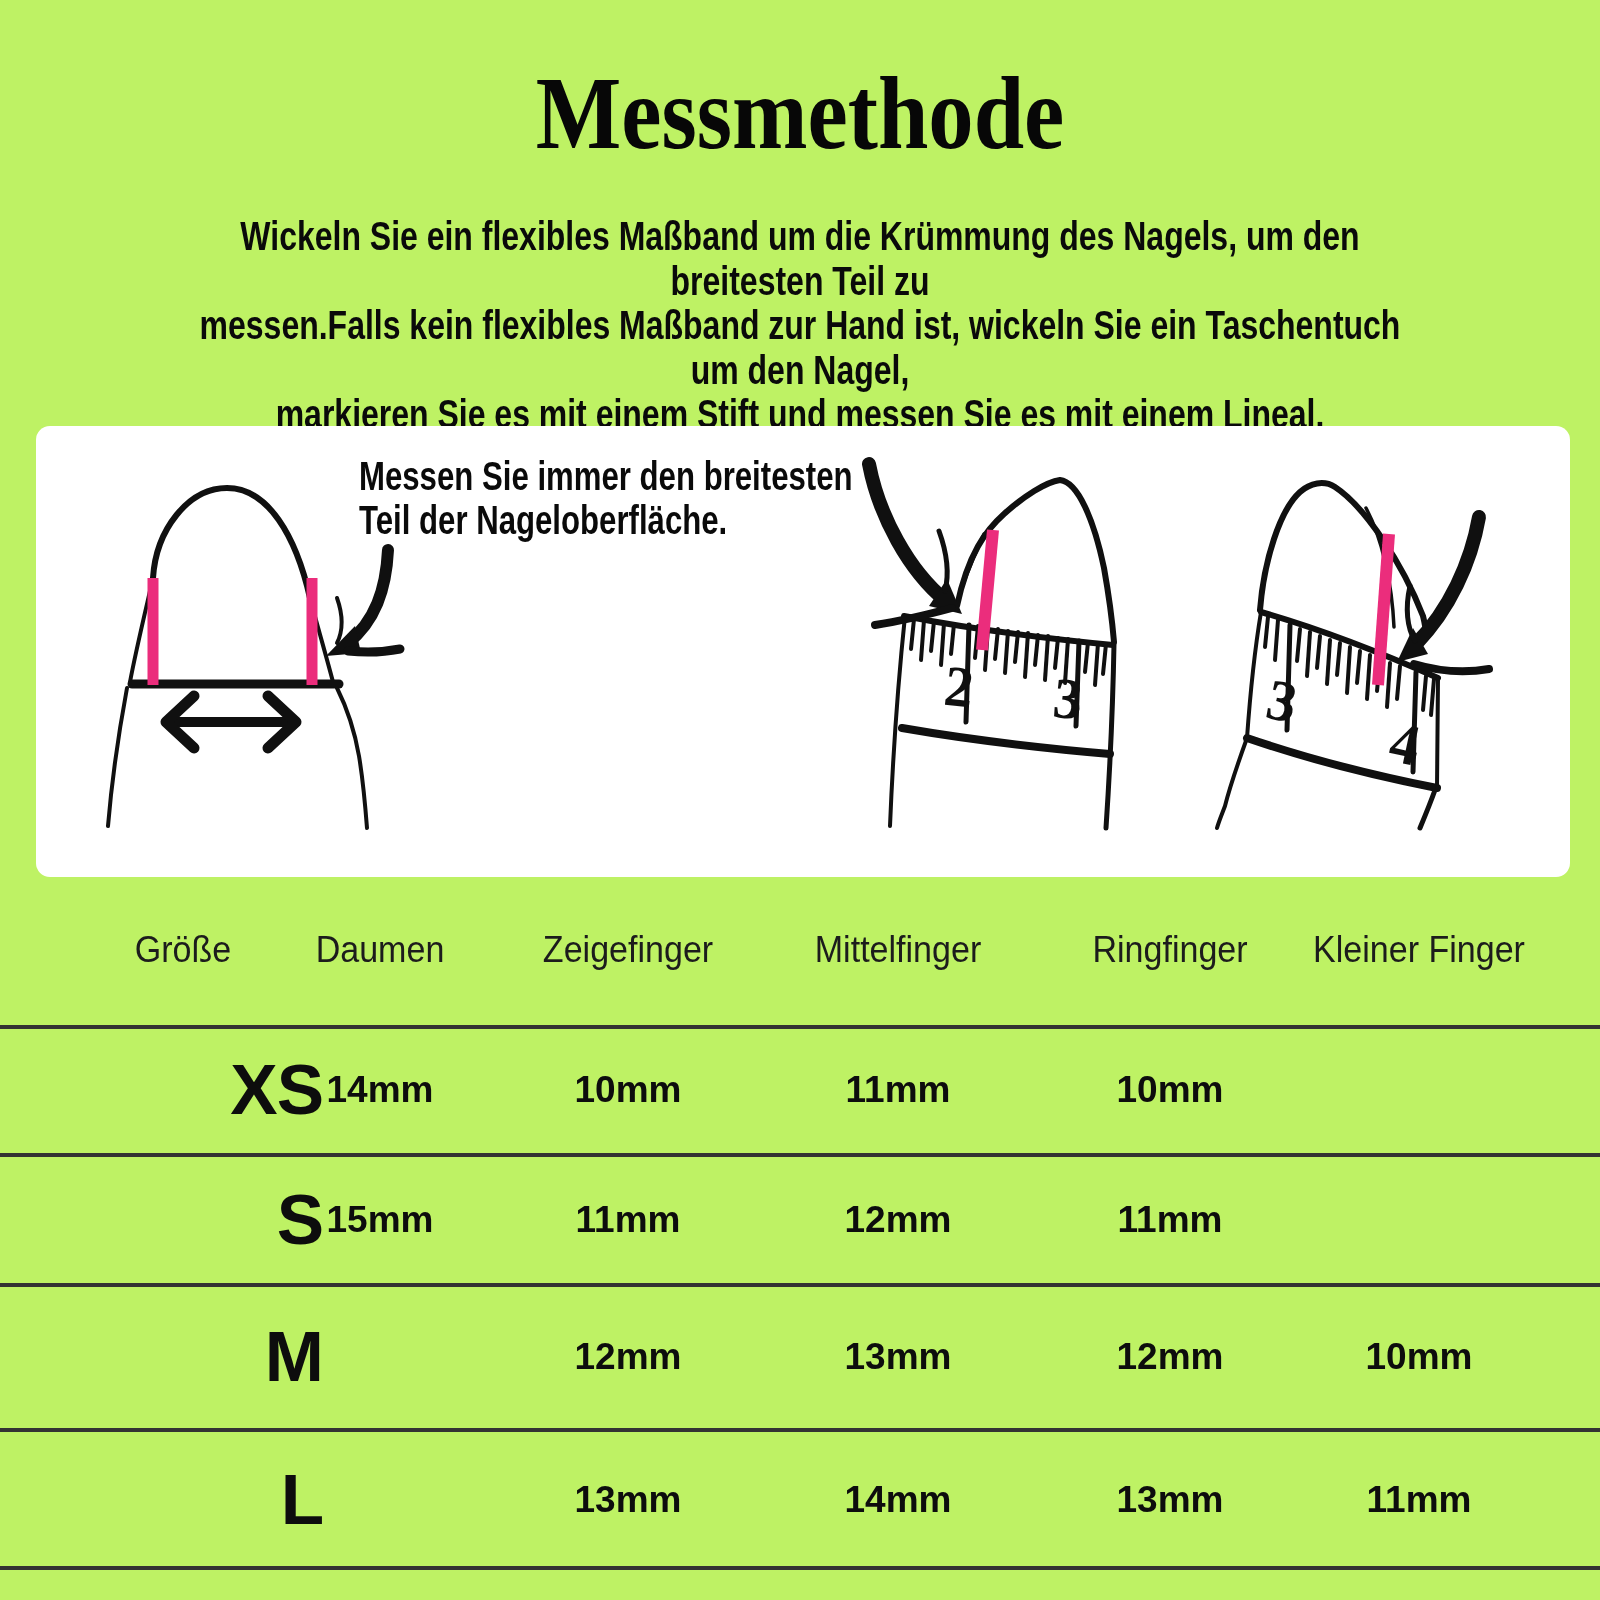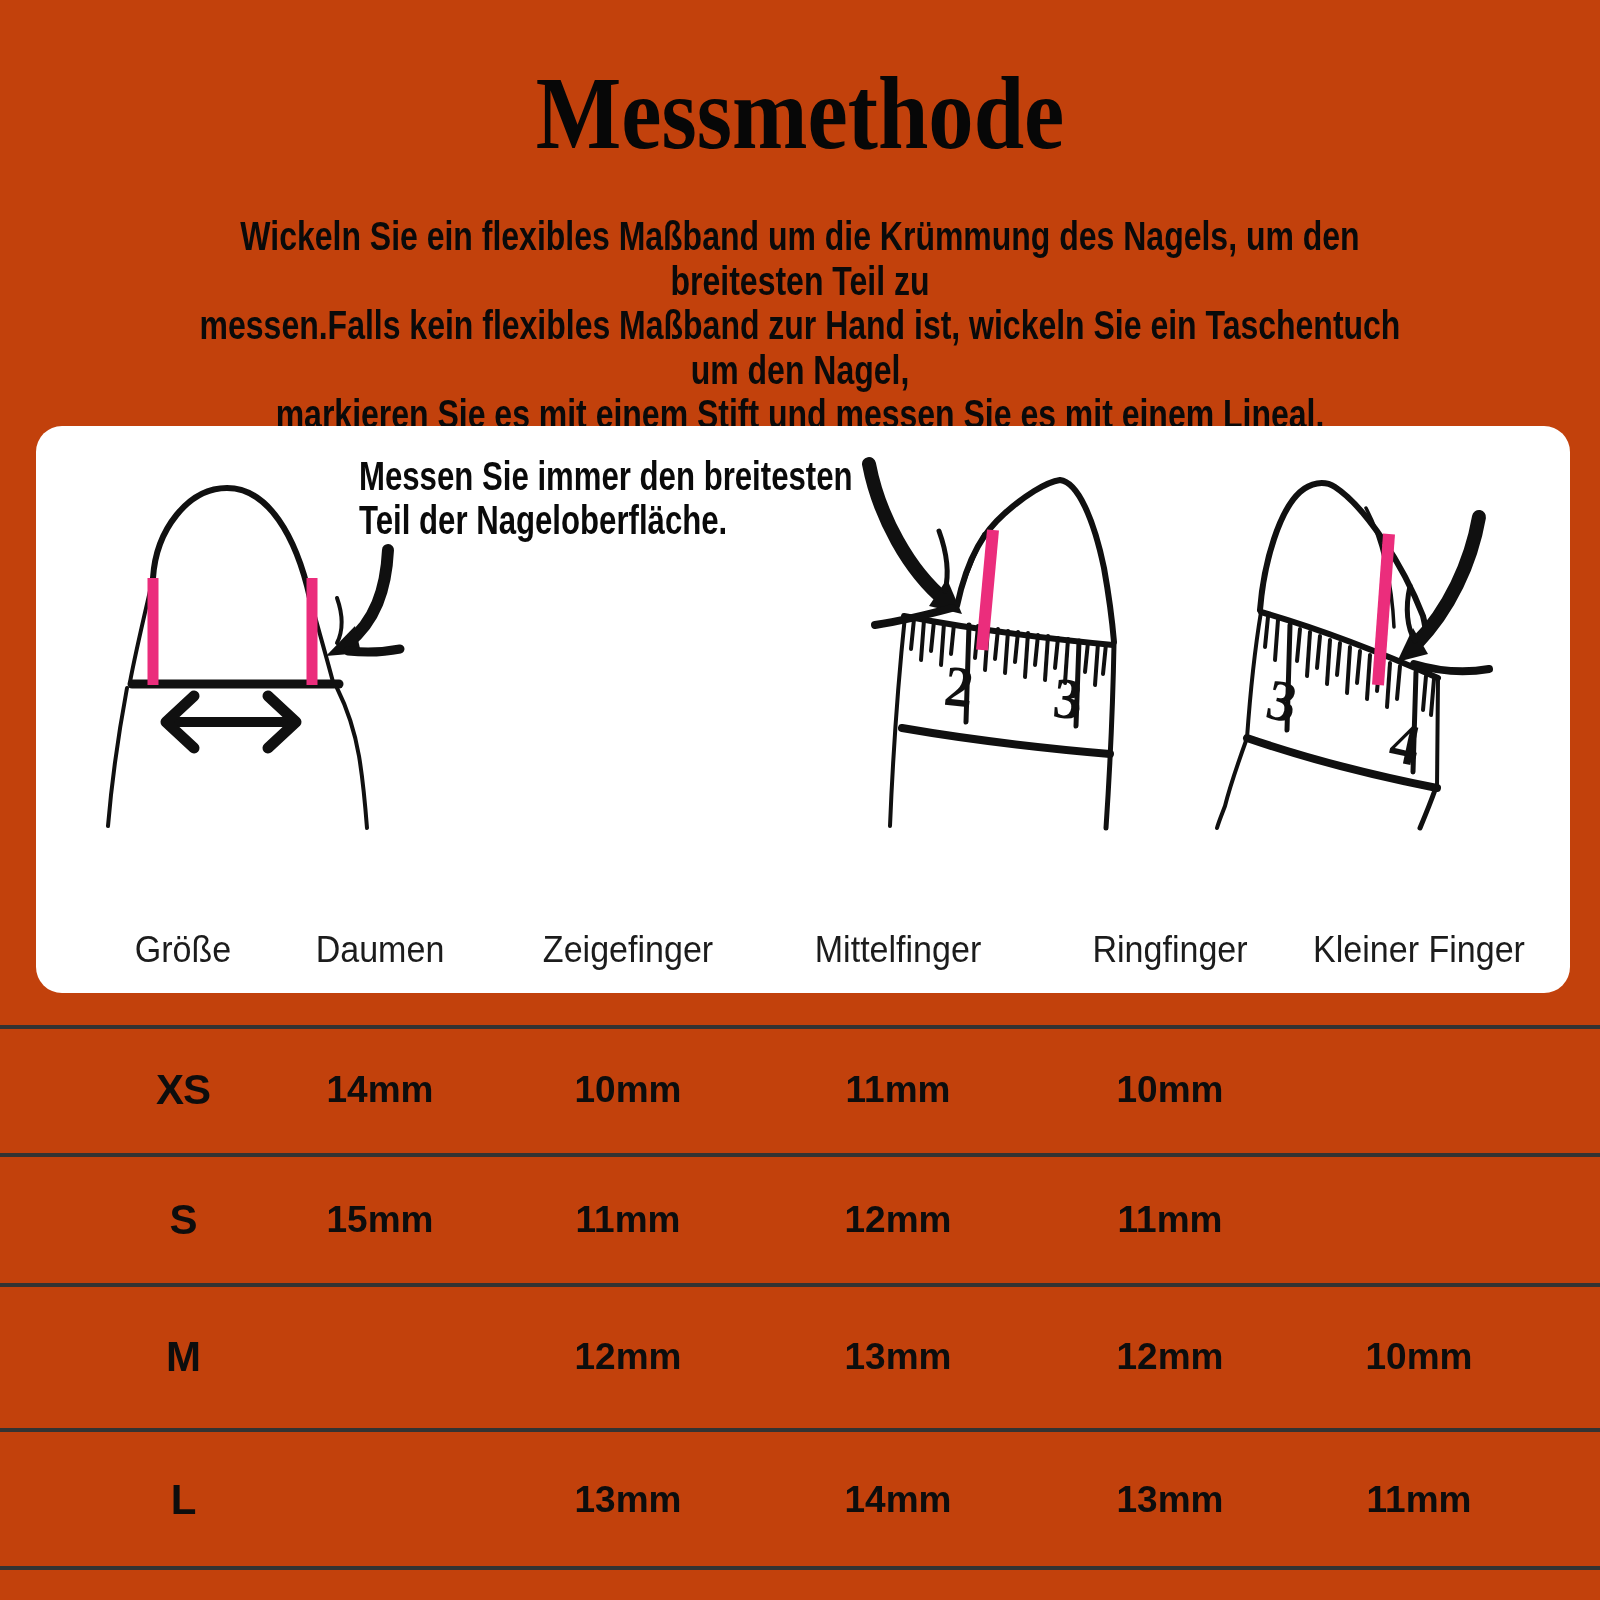--- a/index.html
+++ b/index.html
@@ -1,19 +1,19 @@
 <!DOCTYPE html>
 <html><head>
 <meta charset="utf-8">
 <style>
   html,body { margin:0; padding:0; }
   .page {
     position:relative;
     width:1600px; height:1600px;
-    background:#c2410c;
+    background:#bef264;
     overflow:hidden;
     font-family:"Liberation Sans", sans-serif;
     color:#0d0d0d;
     text-decoration:underline;
   }
   .title {
     position:absolute; top:62px; left:0; width:100%;
     margin:0; text-align:center;
     font-family:"Liberation Serif", serif;
     font-weight:700; font-size:103px; line-height:1.0;
@@ -23,22 +23,22 @@
   .intro {
     position:absolute; top:214px; left:0; width:100%;
     margin:0; text-align:center;
     font-weight:700; font-size:41px; line-height:44.5px;
     white-space:pre-line;
     transform:scaleX(0.78); transform-origin:50% 0;
     color:#0a0a0a;
   }
   .diagram-box {
     position:absolute; left:36px; top:426px;
-    width:1534px; height:567px;
-    background:#ffffff; border-radius:26px;
+    width:1534px; height:451px;
+    background:#ffffff; border-radius:14px;
   }
   .note {
     position:absolute; left:323px; top:28px;
     margin:0;
     font-weight:700; font-size:41px; line-height:44px;
     white-space:pre-line;
     transform:scaleX(0.76); transform-origin:0 0;
     color:#0a0a0a;
   }
   .fig { position:absolute; top:12px; width:360px; height:440px; overflow:visible; }
@@ -56,21 +56,21 @@
   .cell {
     position:absolute; width:280px;
     text-align:center;
   }
   .ch {
     top:920px; height:60px; line-height:60px;
     font-size:37px; font-weight:400; color:#1c1c1c;
     transform:scaleX(0.92); transform-origin:50% 50%;
   }
   .dv { font-size:37px; font-weight:700; height:68px; line-height:68px; }
-  .sz { font-size:42px; font-weight:700; height:68px; line-height:68px; letter-spacing:-1px; }
+  .sz { font-size:71px; font-weight:700; height:68px; line-height:68px; letter-spacing:-1px;text-align:right; }
   .r0 { top:1056px; } .r1 { top:1186px; } .r2 { top:1323px; } .r3 { top:1466px; }
   .c0 { left:43px; } .c1 { left:240px; } .c2 { left:488px; }
   .c3 { left:758px; } .c4 { left:1030px; } .c5 { left:1279px; }
 </style>
 </head>
 <body>
 
 <div class="page">
 
   <h1 class="title">Messmethode</h1>

